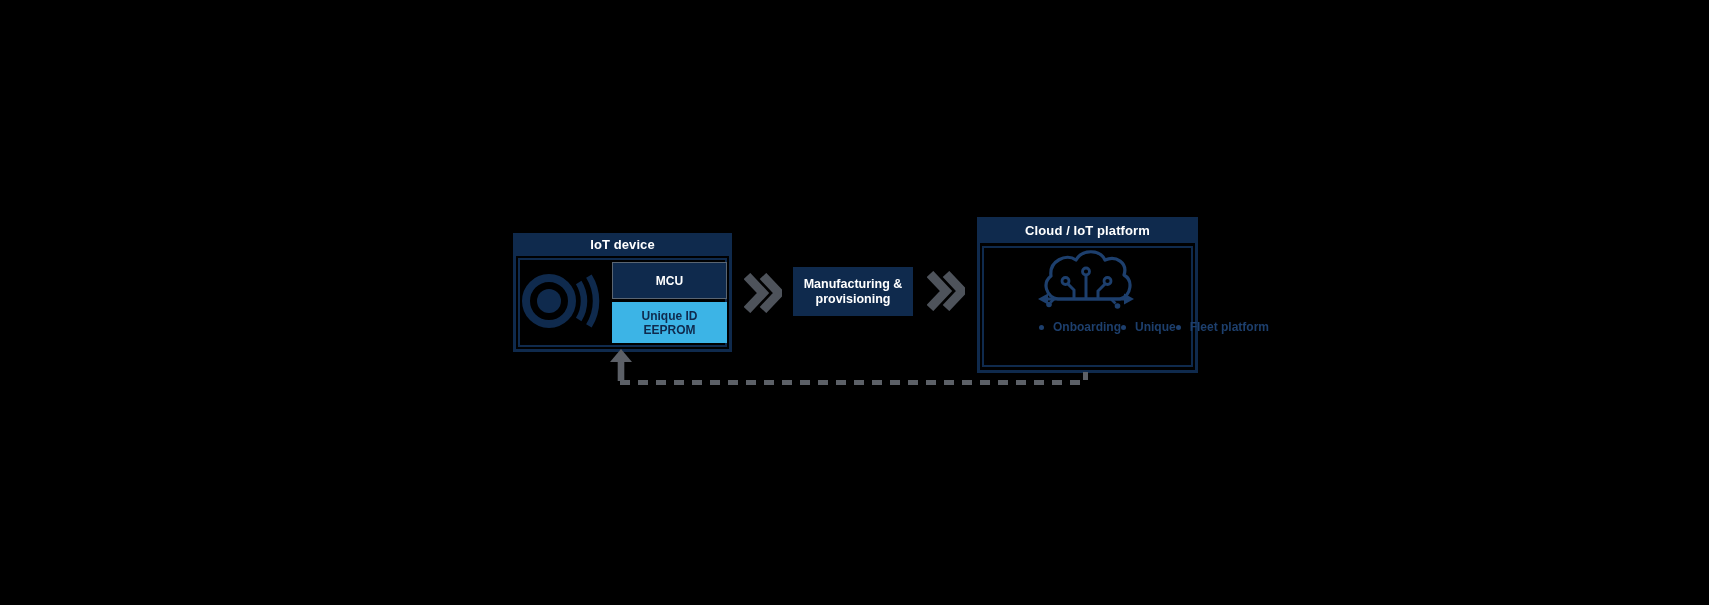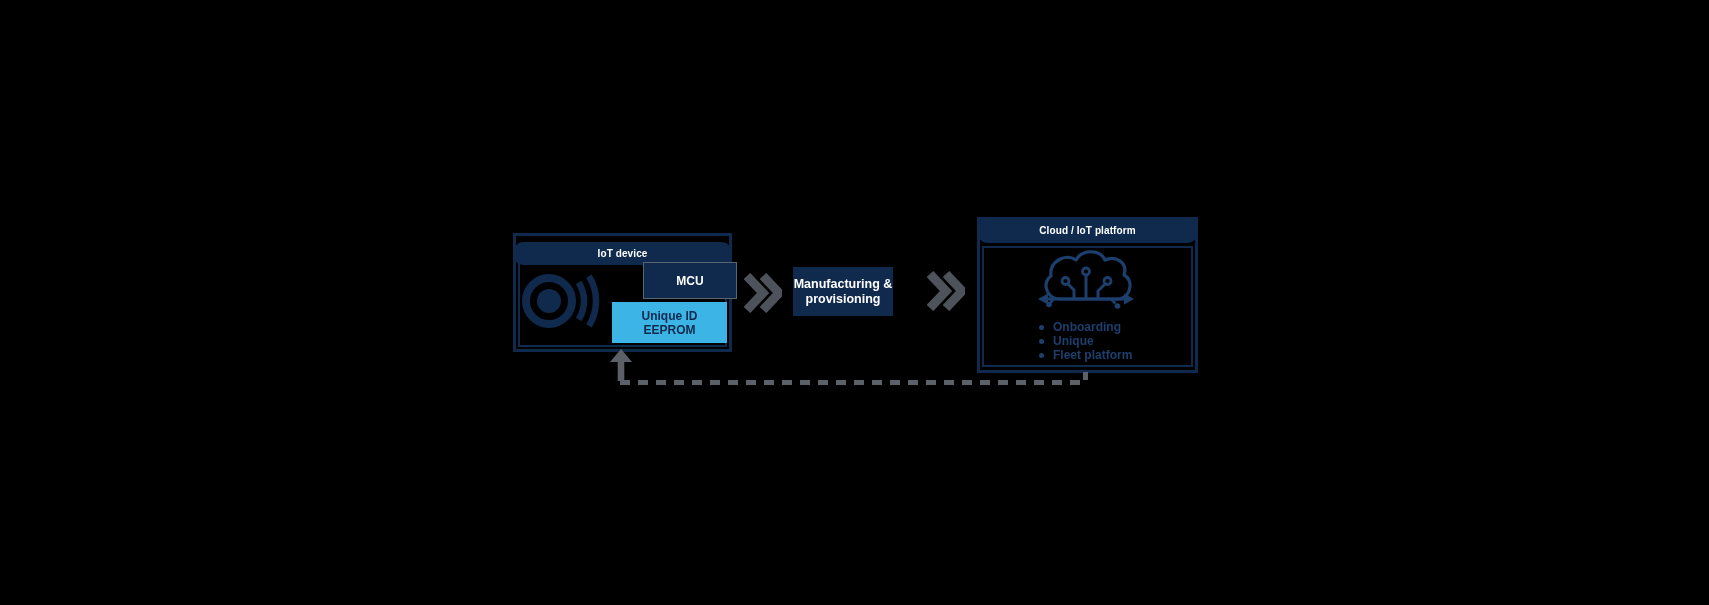--- a/index.html
+++ b/index.html
@@ -7,83 +7,83 @@
     --chevron-gray:#4e535b; --dash-gray:#5c6067; --white:#ffffff; --black:#000000;
   }
   *{margin:0;padding:0;box-sizing:border-box;}
   html,body{background:var(--black);}
   body{font-family:"Liberation Sans",sans-serif;}
   .canvas{position:relative;width:1709px;height:605px;background:var(--black);overflow:hidden;}
   .abs{position:absolute;}
 
   
   .frame-box{background:var(--black);border:3px solid var(--navy);}
-  .header-bar{background:var(--navy);color:var(--white);font-weight:700;font-size:10px;
-              display:flex;align-items:center;justify-content:center;letter-spacing:0.1px;border-radius:11px;}
+  .header-bar{background:var(--navy);color:var(--white);font-weight:700;font-size:13px;
+              display:flex;align-items:center;justify-content:center;letter-spacing:0.1px;}
   .inner-frame{border:2px solid var(--navy);}
 
   
   .mcu-box{background:var(--navy);border:1px solid #5a6572;color:var(--white);
            font-weight:700;font-size:12px;display:flex;align-items:center;justify-content:center;}
   .eeprom-box{background:var(--light-blue);color:var(--navy);font-weight:700;font-size:12px;
               line-height:14px;display:flex;flex-direction:column;align-items:center;justify-content:center;text-align:center;}
 
   
   .mfg-box{background:var(--navy);color:var(--white);font-weight:700;font-size:12.5px;line-height:15px;
            display:flex;flex-direction:column;align-items:center;justify-content:center;text-align:center;}
 
   
   .sensor-icon{color:var(--navy);}
   .chevron-icon{color:var(--chevron-gray);}
   .cloud-icon{color:var(--navy-bright);}
   .arrow-icon{color:var(--dash-gray);}
 
   
-  .bullet-list{display:flex;flex-direction:column;}
+  .bullet-list{display:flex;flex-direction:row;}
   .bullet-row{display:flex;align-items:center;height:14px;}
   .bullet-dot{width:5px;height:5px;border-radius:50%;background:var(--navy-bright);margin-right:9px;flex:0 0 auto;}
   .bullet-label{color:var(--navy-bright);font-weight:700;font-size:12px;line-height:14px;white-space:nowrap;}
 
   
   .dash-h{height:5px;background:repeating-linear-gradient(90deg,var(--dash-gray) 0 10px,transparent 10px 18px);}
   .dash-v{width:5px;background:var(--dash-gray);}
 </style>
 </head>
 <body>
 
 <div class="canvas">
 
   <div class="abs frame-box" style="left:513px;top:233px;width:219px;height:119px;"></div>
-  <div class="abs header-bar" style="left:513px;top:242px;width:219px;height:23px;">
+  <div class="abs header-bar" style="left:513px;top:233px;width:219px;height:23px;">
     <span>IoT device</span>
   </div>
   <div class="abs inner-frame" style="left:518px;top:258px;width:209px;height:89px;"></div>
 
   <svg class="abs sensor-icon" style="left:520px;top:268px;" width="86" height="66" viewBox="0 0 86 66">
     <circle cx="29" cy="33" r="23" fill="none" stroke="currentColor" stroke-width="8"></circle>
     <circle cx="29" cy="33" r="12" fill="currentColor"></circle>
     <path d="M58.7,14.5 A35,35 0 0 1 58.7,51.5" fill="none" stroke="currentColor" stroke-width="6.5"></path>
     <path d="M68.9,8.1 A47,47 0 0 1 68.9,57.9" fill="none" stroke="currentColor" stroke-width="6.5"></path>
   </svg>
 
-  <div class="abs mcu-box" style="left:612px;top:262px;width:94px;height:37px;margin-left:31px;">
+  <div class="abs mcu-box" style="left:612px;top:262px;width:115px;height:37px;">
     <span>MCU</span>
   </div>
 
   <div class="abs eeprom-box" style="left:612px;top:302px;width:115px;height:41px;">
     <span>Unique ID</span>
     <span>EEPROM</span>
   </div>
 
   <svg class="abs chevron-icon" style="left:744px;top:273px;" width="38" height="40" viewBox="0 0 38 40">
     <path d="M3,3 L19,20 L3,37" fill="none" stroke="currentColor" stroke-width="9"></path>
     <path d="M19,3 L35,20 L19,37" fill="none" stroke="currentColor" stroke-width="9"></path>
   </svg>
 
-  <div class="abs mfg-box" style="left:793px;top:267px;width:100px;height:49px;">
+  <div class="abs mfg-box" style="left:793px;top:267px;width:120px;height:49px;">
     <span>Manufacturing &amp;</span>
     <span>provisioning</span>
   </div>
 
   <svg class="abs chevron-icon" style="left:927px;top:271px;" width="38" height="40" viewBox="0 0 38 40">
     <path d="M3,3 L19,20 L3,37" fill="none" stroke="currentColor" stroke-width="9"></path>
     <path d="M19,3 L35,20 L19,37" fill="none" stroke="currentColor" stroke-width="9"></path>
   </svg>
 
   <div class="abs frame-box" style="left:977px;top:217px;width:221px;height:156px;"></div>

